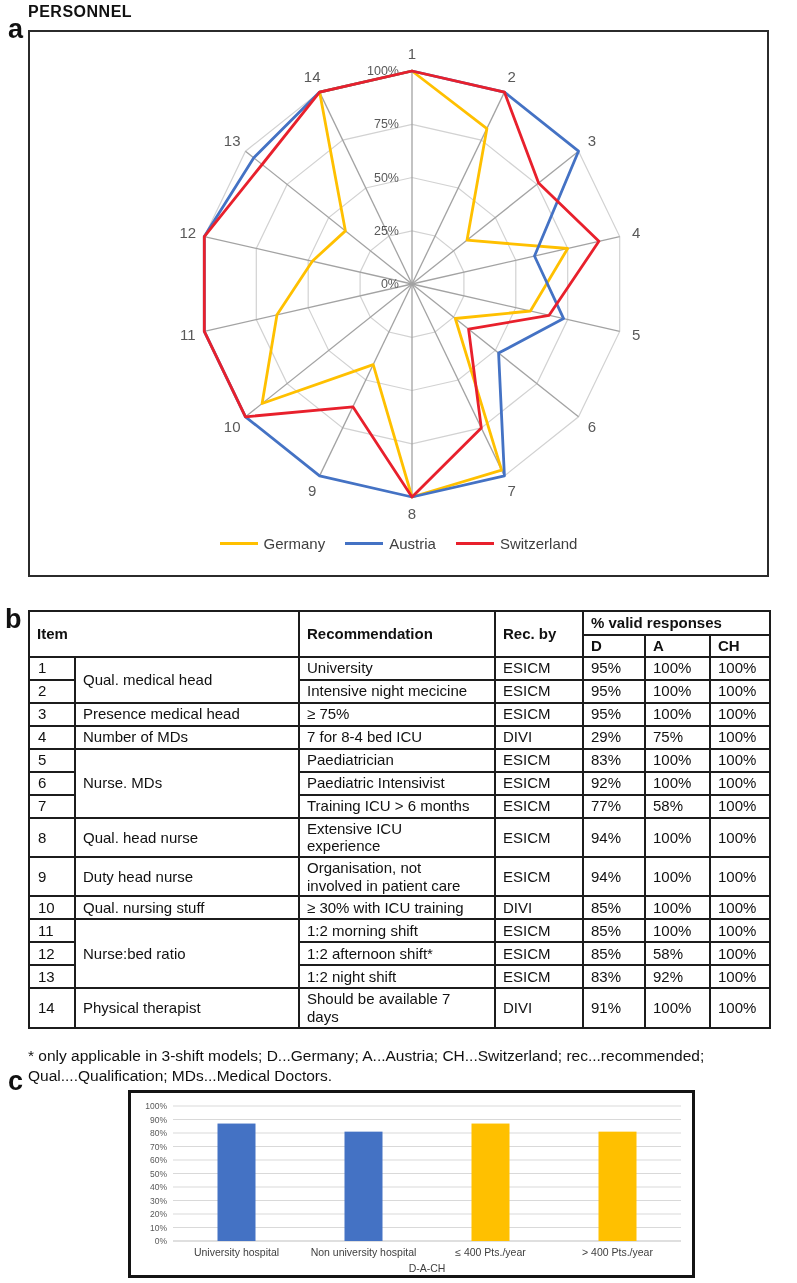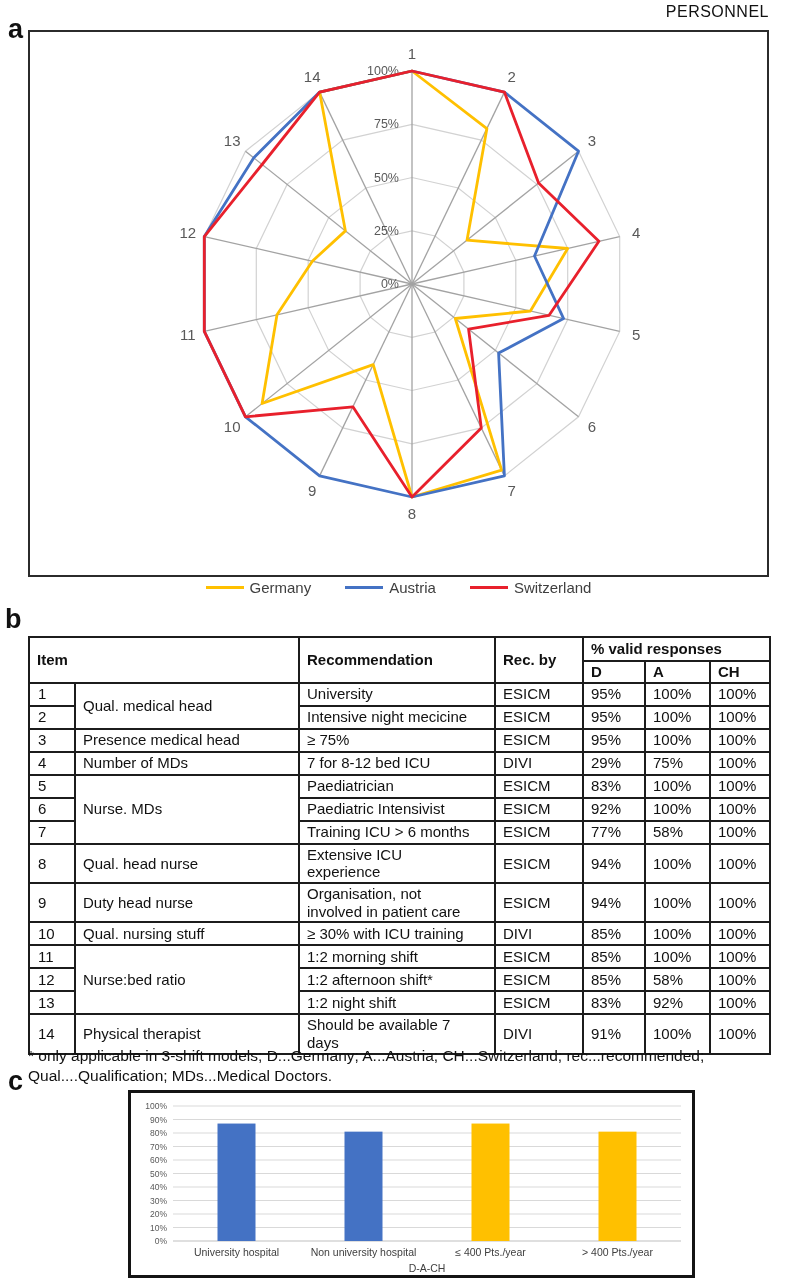--- a/index.html
+++ b/index.html
@@ -1,28 +1,28 @@
 <!DOCTYPE html>
 <html><head>
 <meta charset="utf-8">
 <style>
   html,body{margin:0;padding:0;background:#fff;}
   body{width:797px;height:1283px;position:relative;font-family:"Liberation Sans",sans-serif;overflow:hidden;}
-  .fig-title{position:absolute;left:28px;top:3px;width:741px;text-align:right;font-size:16px;font-weight:normal;color:#111;letter-spacing:.5px;}
+  .fig-title{position:absolute;left:28px;top:3px;width:741px;text-align:left;font-size:16px;font-weight:bold;color:#111;letter-spacing:.5px;}
   .panel-letter{position:absolute;font-size:27px;font-weight:bold;color:#111;line-height:1;}
   #letter-a{left:8px;top:16px;}
   #letter-b{left:5px;top:606px;}
   #letter-c{left:8px;top:1068px;}
   .panel-a-box{position:absolute;left:28px;top:30px;width:741px;height:547px;border:2px solid #2b2b2b;box-sizing:border-box;background:#fff;}
-  .legend{position:absolute;left:0;top:503px;width:100%;display:flex;justify-content:center;gap:34px;align-items:flex-end;margin-top:44px;}
+  .legend{position:absolute;left:0;top:503px;width:100%;display:flex;justify-content:center;gap:20px;align-items:flex-end;}
   .legend-item{display:flex;align-items:center;gap:6px;}
   .legend-swatch{width:38px;height:3px;display:inline-block;}
   .legend-label{font-size:15px;color:#3f3f3f;}
   
-  .table-wrap{position:absolute;left:28px;top:636px;width:741px;}
+  .table-wrap{position:absolute;left:28px;top:610px;width:741px;}
   table.rec{border-collapse:collapse;width:741px;table-layout:fixed;font-size:15px;color:#111;}
   table.rec th, table.rec td{border:2px solid #1c1c1c;padding:1px 7px;vertical-align:middle;text-align:left;line-height:1.18;}
   table.rec th{font-weight:bold;}
   table.rec td.num{padding:1px 4px 1px 8px;}
   table.rec tr{height:23px;}
   td.pre{white-space:pre-line;}
   .footnote{position:absolute;left:28px;top:1014px;width:748px;font-size:15.5px;color:#111;line-height:1.32;margin-top:32px;}
   .panel-c-box{position:absolute;left:128px;top:1090px;width:567px;height:188px;border:3px solid #141414;box-sizing:border-box;background:#fff;}
   svg text{font-family:"Liberation Sans",sans-serif;}
 </style>
@@ -140,21 +140,21 @@
           <td rowspan="1">Presence medical head</td>
           <td class="pre">≥ 75%</td>
           <td>ESICM</td>
           <td>95%</td>
           <td>100%</td>
           <td>100%</td>
         </tr>
         <tr>
           <td class="num">4</td>
           <td rowspan="1">Number of MDs</td>
-          <td class="pre">7 for 8-12 bed ICU</td>
+          <td class="pre">7 for 8-4 bed ICU</td>
           <td>DIVI</td>
           <td>29%</td>
           <td>75%</td>
           <td>100%</td>
         </tr>
         <tr>
           <td class="num">5</td>
           <td rowspan="3">Nurse. MDs</td>
           <td class="pre">Paediatrician</td>
           <td>ESICM</td>

